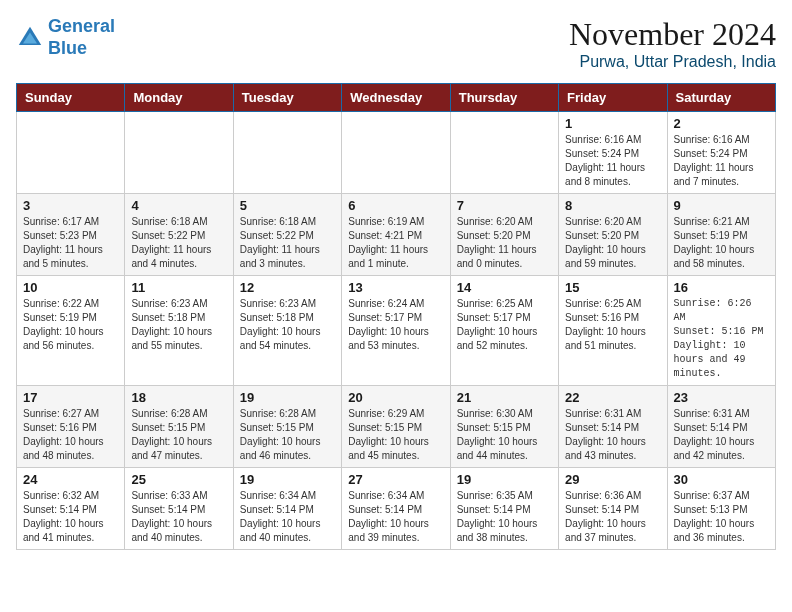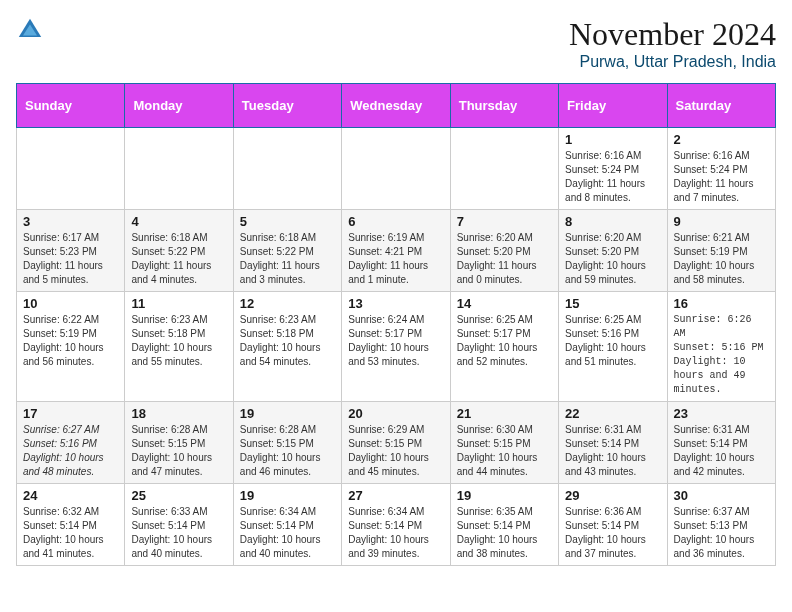--- a/index.html
+++ b/index.html
@@ -46,25 +46,25 @@
     .location-title {
       font-size: 16px;
       color: #0c4a6e;
     }
     .calendar {
       width: 100%;
       border-collapse: collapse;
       border: 1px solid #ccc;
     }
     .calendar th {
-      background: #d946ef;
+      background: #7f1d1d;
       color: #fff;
       font-size: 13px;
       font-weight: bold;
-      padding: 14px 8px;
+      padding: 6px 8px;
       text-align: left;
       border: 1px solid #1a6aa8;
     }
     .calendar td {
       vertical-align: top;
       border: 1px solid #ccc;
       padding: 4px 6px;
       width: 108px;
       min-height: 80px;
       font-size: 11px;
@@ -98,20 +98,24 @@
   </style>
 </head>
 <body>
 
 <div class="header-area">
   <div class="logo">
     <svg class="logo-icon" viewBox="0 0 40 40">
       <polygon points="20,4 36,30 4,30" fill="#2a7ab8"></polygon>
       <polygon points="20,12 30,28 10,28" fill="#5aabde"></polygon>
     </svg>
+    <div class="logo-text">
+      <div><span>General</span></div>
+      <div style="color:#2a7ab8;">Blue</div>
+    </div>
   </div>
   <div class="title-area">
     <div class="month-title">November 2024</div>
     <div class="location-title">Purwa, Uttar Pradesh, India</div>
   </div>
 </div>
 
 <table class="calendar">
   <thead>
     <tr>
@@ -228,21 +232,21 @@
         <td>
           <span class="day-number">16</span>
           <div class="day-info" style="white-space: pre-line; font-family: Liberation Mono, monospace;">Sunrise: 6:26 AM
 Sunset: 5:16 PM
 Daylight: 10 hours and 49 minutes.</div>
         </td>
       </tr>
       <tr class="row-even">
         <td>
           <span class="day-number">17</span>
-          <div class="day-info" style="white-space: pre-line; font-style: italic;">Sunrise: 6:27 AM
+          <div class="day-info" style="white-space: pre-line;">Sunrise: 6:27 AM
 Sunset: 5:16 PM
 Daylight: 10 hours and 48 minutes.</div>
         </td>
         <td>
           <span class="day-number">18</span>
           <div class="day-info" style="white-space: pre-line;">Sunrise: 6:28 AM
 Sunset: 5:15 PM
 Daylight: 10 hours and 47 minutes.</div>
         </td>
         <td>

